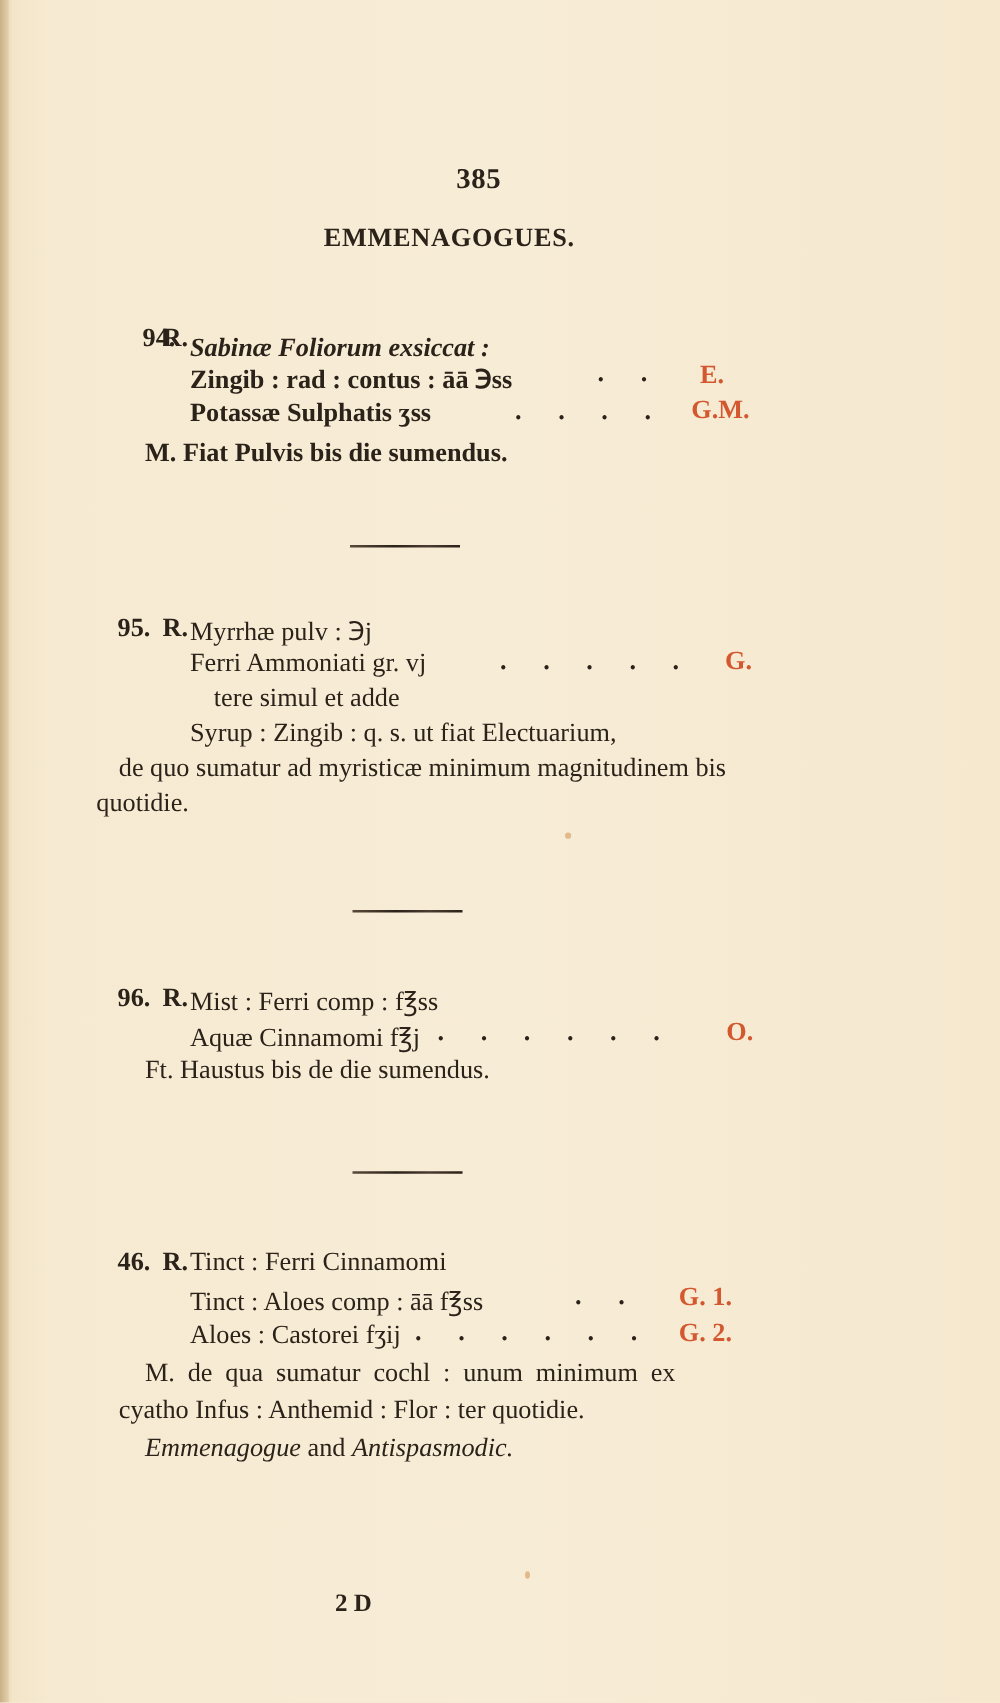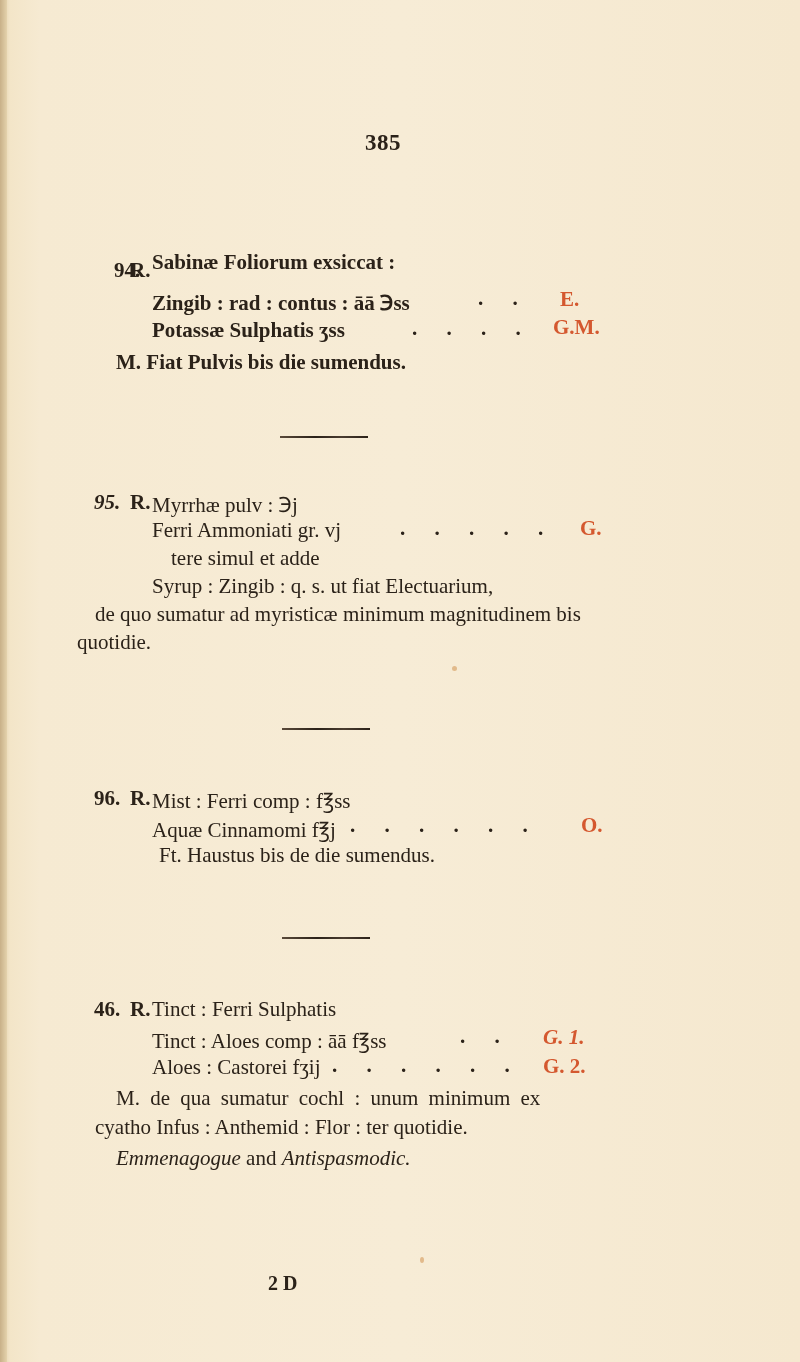--- a/index.html
+++ b/index.html
@@ -33,42 +33,43 @@
   .sig { left: 268px; top: 1272px; font-size: 20px; font-weight: bold; }
   .spot { position: absolute; border-radius: 50%; background: #d49a5a; opacity: 0.6; }
 </style>
 </head>
 <body>
 
 <div class="page">
   <div class="binding"></div>
 
   <div class="abs page-number">385</div>
+  <div class="abs heading">EMMENAGOGUES.</div>
 
   <section>
     <div class="abs rx-line bold" style="left:94px; top:258px;margin-left:20px;">
       <span>94.</span>
     </div>
     <div class="abs rx-line bold" style="left:130px; top:258px;">
       <span>R.</span>
     </div>
-    <div class="abs rx-line bold" style="left:152px; top:250px;">Sabinæ Foliorum exsiccat :</div>
+    <div class="abs rx-line bold" style="left:152px; top:266px;font-style:italic;">Sabinæ Foliorum exsiccat :</div>
     <div class="abs rx-line bold" style="left:152px; top:288px;">Zingib : rad : contus : āā ℈ss</div>
     <div class="abs rx-line dots" style="left:478px; top:286px;">. .</div>
     <div class="abs code" style="left:560px; top:287px;">E.</div>
     <div class="abs rx-line bold" style="left:152px; top:318px;">Potassæ Sulphatis ʒss</div>
     <div class="abs rx-line dots" style="left:412px; top:316px;">. . . .</div>
     <div class="abs code" style="left:553px; top:315px;">G.M.</div>
     <div class="abs rx-line bold" style="left:116px; top:350px;">M. Fiat Pulvis bis die sumendus.</div>
   </section>
 
   <div class="rule" style="left:280px; top:436px; width:88px;"></div>
 
   <section>
-    <div class="abs rx-line bold" style="left:94px; top:490px;font-style:italic;">95.</div>
+    <div class="abs rx-line bold" style="left:94px; top:490px;">95.</div>
     <div class="abs rx-line bold" style="left:130px; top:490px;">R.</div>
     <div class="abs rx-line" style="left:152px; top:490px;">Myrrhæ pulv : ℈j</div>
     <div class="abs rx-line" style="left:152px; top:518px;">Ferri Ammoniati gr. vj</div>
     <div class="abs rx-line dots" style="left:400px; top:516px;">. . . . .</div>
     <div class="abs code" style="left:580px; top:516px;">G.</div>
     <div class="abs rx-line" style="left:123px; top:546px;margin-left:48px;">tere simul et adde</div>
     <div class="abs rx-line" style="left:152px; top:574px;">Syrup : Zingib : q. s. ut fiat Electuarium,</div>
     <div class="abs rx-line" style="left:95px; top:602px;">de quo sumatur ad myristicæ minimum magnitudinem bis</div>
     <div class="abs rx-line" style="left:77px; top:630px;">quotidie.</div>
   </section>
@@ -76,32 +77,32 @@
   <div class="rule" style="left:282px; top:728px; width:88px;"></div>
 
   <section>
     <div class="abs rx-line bold" style="left:94px; top:786px;">96.</div>
     <div class="abs rx-line bold" style="left:130px; top:786px;">R.</div>
     <div class="abs rx-line" style="left:152px; top:786px;">Mist : Ferri comp : f℥ss</div>
     <div class="abs rx-line" style="left:152px; top:815px;">Aquæ Cinnamomi f℥j</div>
     <div class="abs rx-line dots" style="left:350px; top:813px;"></div>
     <div class="abs rx-line dots" style="left:350px; top:813px;">. . . . . .</div>
     <div class="abs code" style="left:581px; top:813px;">O.</div>
-    <div class="abs rx-line" style="left:116px; top:843px;margin-left:43px;">Ft. Haustus bis de die sumendus.</div>
+    <div class="abs rx-line" style="left:116px; top:843px;">Ft. Haustus bis de die sumendus.</div>
   </section>
 
   <div class="rule" style="left:282px; top:937px; width:88px;"></div>
 
   <section>
     <div class="abs rx-line bold" style="left:94px; top:997px;">46.</div>
     <div class="abs rx-line bold" style="left:130px; top:997px;">R.</div>
-    <div class="abs rx-line" style="left:152px; top:997px;">Tinct : Ferri Sulphatis</div>
+    <div class="abs rx-line" style="left:152px; top:997px;">Tinct : Ferri Cinnamomi</div>
     <div class="abs rx-line" style="left:152px; top:1026px;">Tinct : Aloes comp : āā f℥ss</div>
     <div class="abs rx-line dots" style="left:460px; top:1024px;">. .</div>
-    <div class="abs code" style="left:543px; top:1025px;font-style:italic;">G. 1.</div>
+    <div class="abs code" style="left:543px; top:1025px;">G. 1.</div>
     <div class="abs rx-line" style="left:152px; top:1055px;">Aloes : Castorei fʒij</div>
     <div class="abs rx-line dots" style="left:332px; top:1053px;">. . . . . .</div>
     <div class="abs code" style="left:543px; top:1054px;">G. 2.</div>
     <div class="abs rx-line" style="left:116px; top:1086px; word-spacing:5px;">M. de qua sumatur cochl : unum minimum ex</div>
     <div class="abs rx-line" style="left:95px; top:1115px;">cyatho Infus : Anthemid : Flor : ter quotidie.</div>
     <div class="abs rx-line" style="left:116px; top:1146px;">
       <span class="italic">Emmenagogue</span><span> and </span><span class="italic">Antispasmodic.</span>
     </div>
   </section>
 

